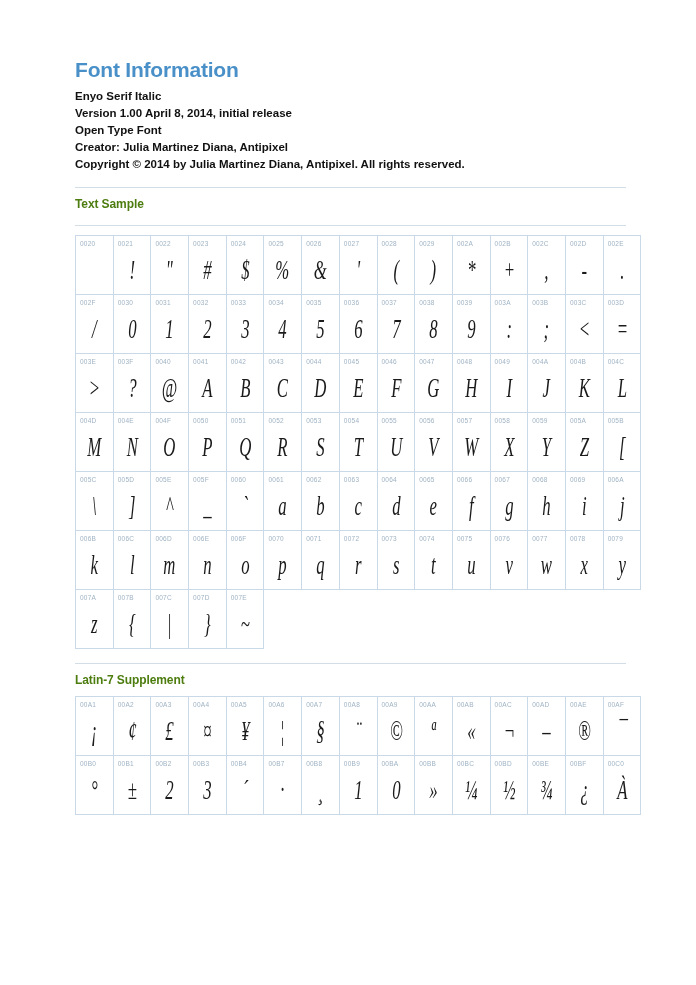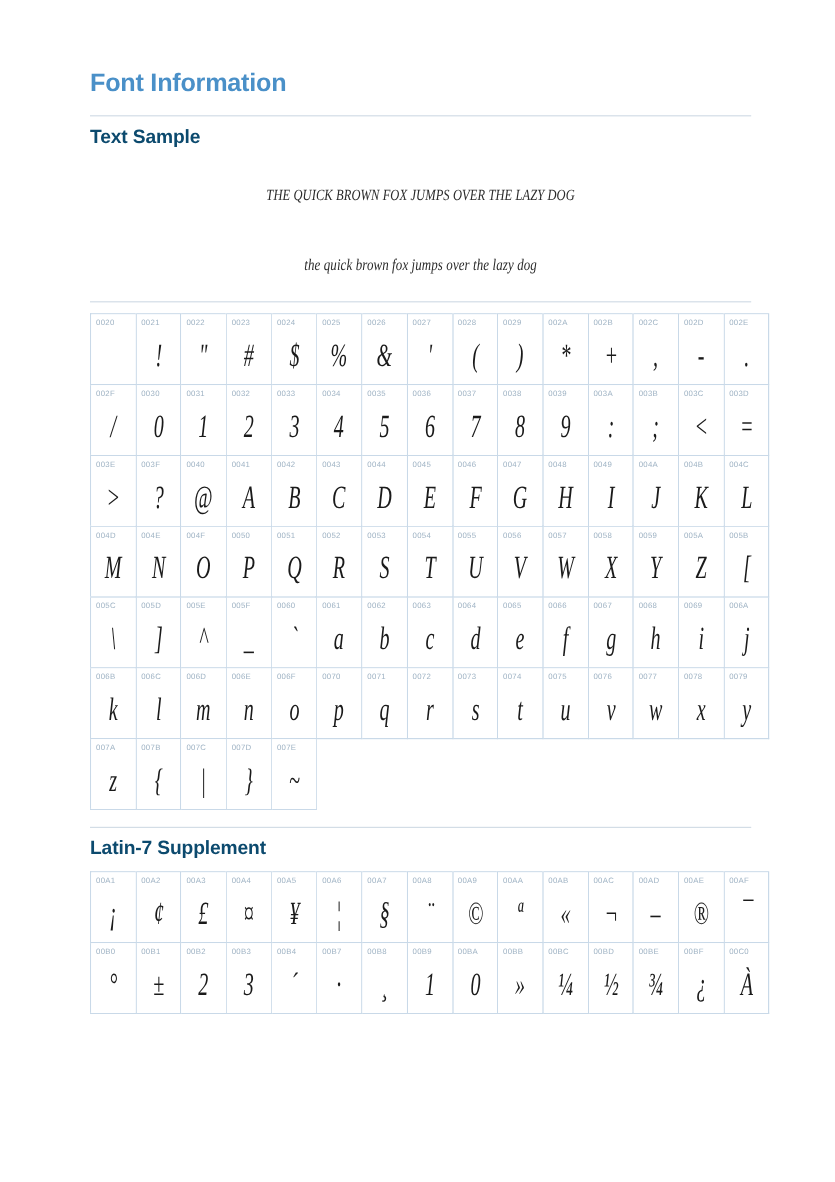--- a/index.html
+++ b/index.html
@@ -58,23 +58,23 @@
     margin-top: 14px;
   }
   .rule {
     border: 0;
     border-top: 1px solid #d3dde6;
     margin: 0 0 9px 0;
     height: 0;
     width: 551px;
   }
   .section-heading {
-    font-size: 16px;
+    font-size: 12px;
     font-weight: bold;
-    color: #0c4a6e;
+    color: #4d7c0f;
     margin: 0 0 9px 0;
     letter-spacing: -0.1px;
   }
 
   
   .sample-wrap {
     height: 104px;
     position: relative;
   }
   .sample {
@@ -153,29 +153,32 @@
   .grid-block { margin-bottom: 0; }
 </style>
 </head>
 <body>
 
 <div class="page">
   <div class="content">
 
     <h1 class="doc-title">Font Information</h1>
 
+    <div class="info-lines">
+      <div class="info-line">Enyo Serif Italic</div>
+      <div class="info-line">Version 1.00 April 8, 2014, initial release</div>
+      <div class="info-line">Open Type Font</div>
+      <div class="info-line">Creator: Julia Martinez Diana, Antipixel</div>
+      <div class="info-line">Copyright © 2014 by Julia Martinez Diana, Antipixel. All rights reserved.</div>
+    </div>
 
     <div class="section">
       <hr class="rule">
       <div class="section-heading">Text Sample</div>
 
-      <div class="sample-wrap">
-        <div class="sample sample-upper">THE QUICK BROWN FOX JUMPS OVER THE LAZY DOG</div>
-        <div class="sample sample-lower">the quick brown fox jumps over the lazy dog</div>
-      </div>
     </div>
 
     <div class="section">
       <hr class="rule">
       <div class="grid-block">
         <table class="grid">
           <tbody>
               <tr>
                 <td>
                   <span class="code">0020</span>

